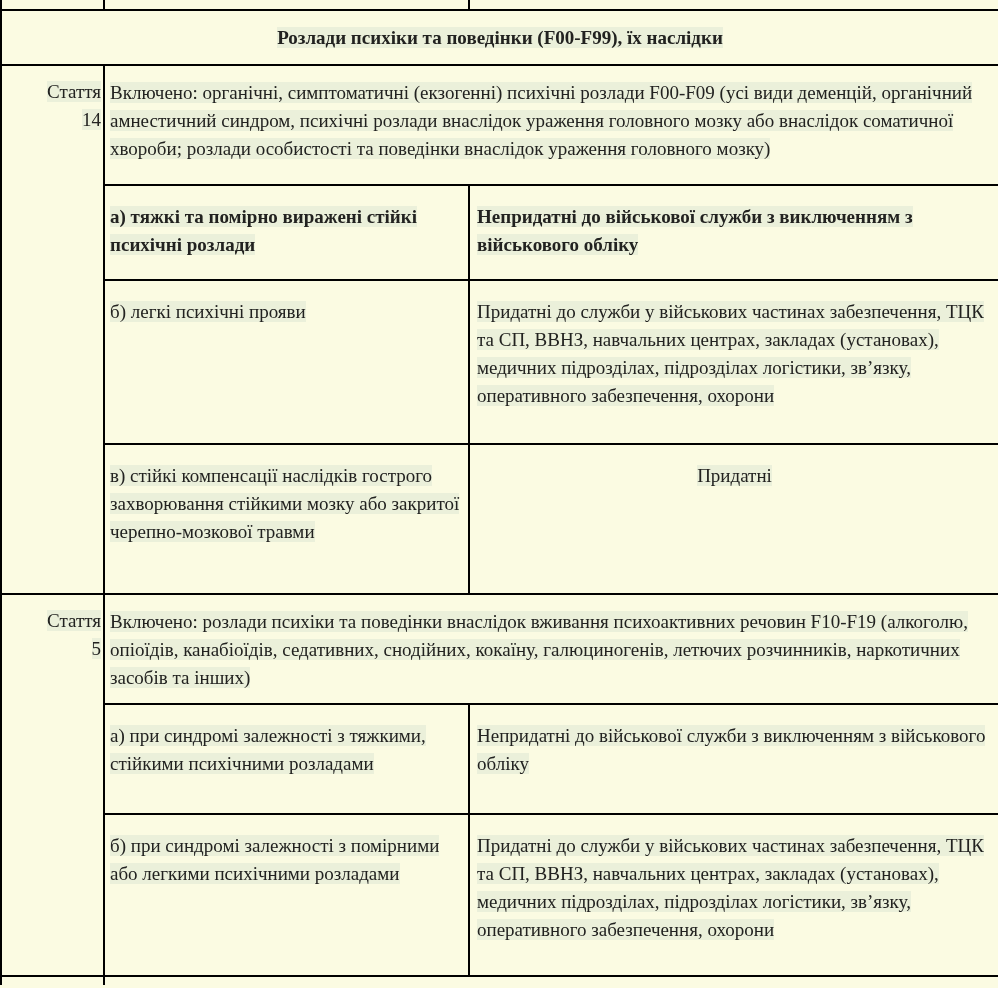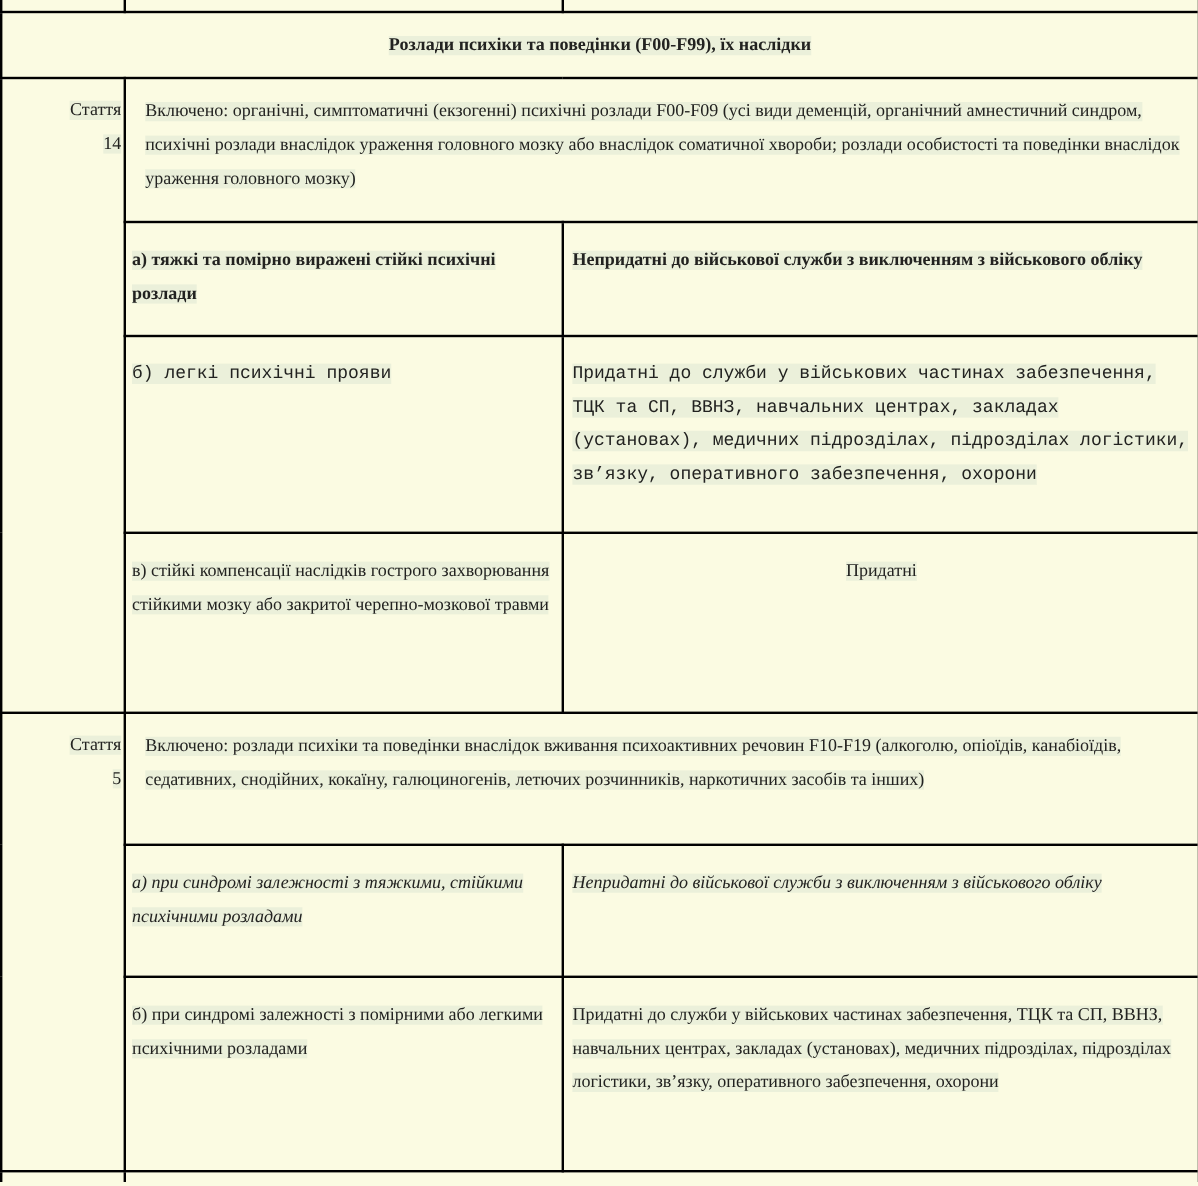--- a/index.html
+++ b/index.html
@@ -14,59 +14,59 @@
   }
   table.doc {
     width: 998px;
     border-collapse: collapse;
     table-layout: fixed;
     background: #fbfbe2;
   }
   td {
     border: 2px solid #000;
     vertical-align: top;
-    font-size: 15px;
+    font-size: 19px;
     line-height: 28px;
     overflow: hidden;
     word-wrap: break-word;
   }
   
   tr.cut-top td    { border-top: none; height: 9px; padding: 0; }
   tr.cut-bottom td { border-bottom: none; height: 8px; padding: 0; }
 
   td.header-cell {
     text-align: center;
     font-weight: bold;
     padding: 13px 8px 12px 8px;
     height: 28px;
   }
   td.article-cell {
     text-align: right;
     padding: 12px 2px 2px 2px;
   }
   td.included-cell {
-    padding: 13px 8px 4px 16px;
+    padding: 13px 8px 4px 5px;
   }
   td.criteria-cell {
     padding: 17px 4px 4px 5px;
   }
   td.decision-cell {
     padding: 17px 6px 4px 7px;
   }
   td.decision-center {
     text-align: center;
     margin-left: 29px;
   }
   
   tr.r-14-inc  td { height: 101px; }
   tr.r-14-a    td { height: 72px; font-weight: bold;  }
-  tr.r-14-b    td { height: 141px; font-family: Liberation Mono, monospace; }
+  tr.r-14-b    td { height: 141px; }
   tr.r-14-v    td { height: 127px; }
   tr.r-15-inc  td { height: 91px;  }
-  tr.r-15-a    td { height: 87px; font-style: italic;  }
+  tr.r-15-a    td { height: 87px;  }
   tr.r-15-b    td { height: 139px; }
 
   
   .t {
     background-color: rgba(223, 231, 212, 0.55);
     box-decoration-break: clone;
     -webkit-box-decoration-break: clone;
   }
 </style>
 </head>

